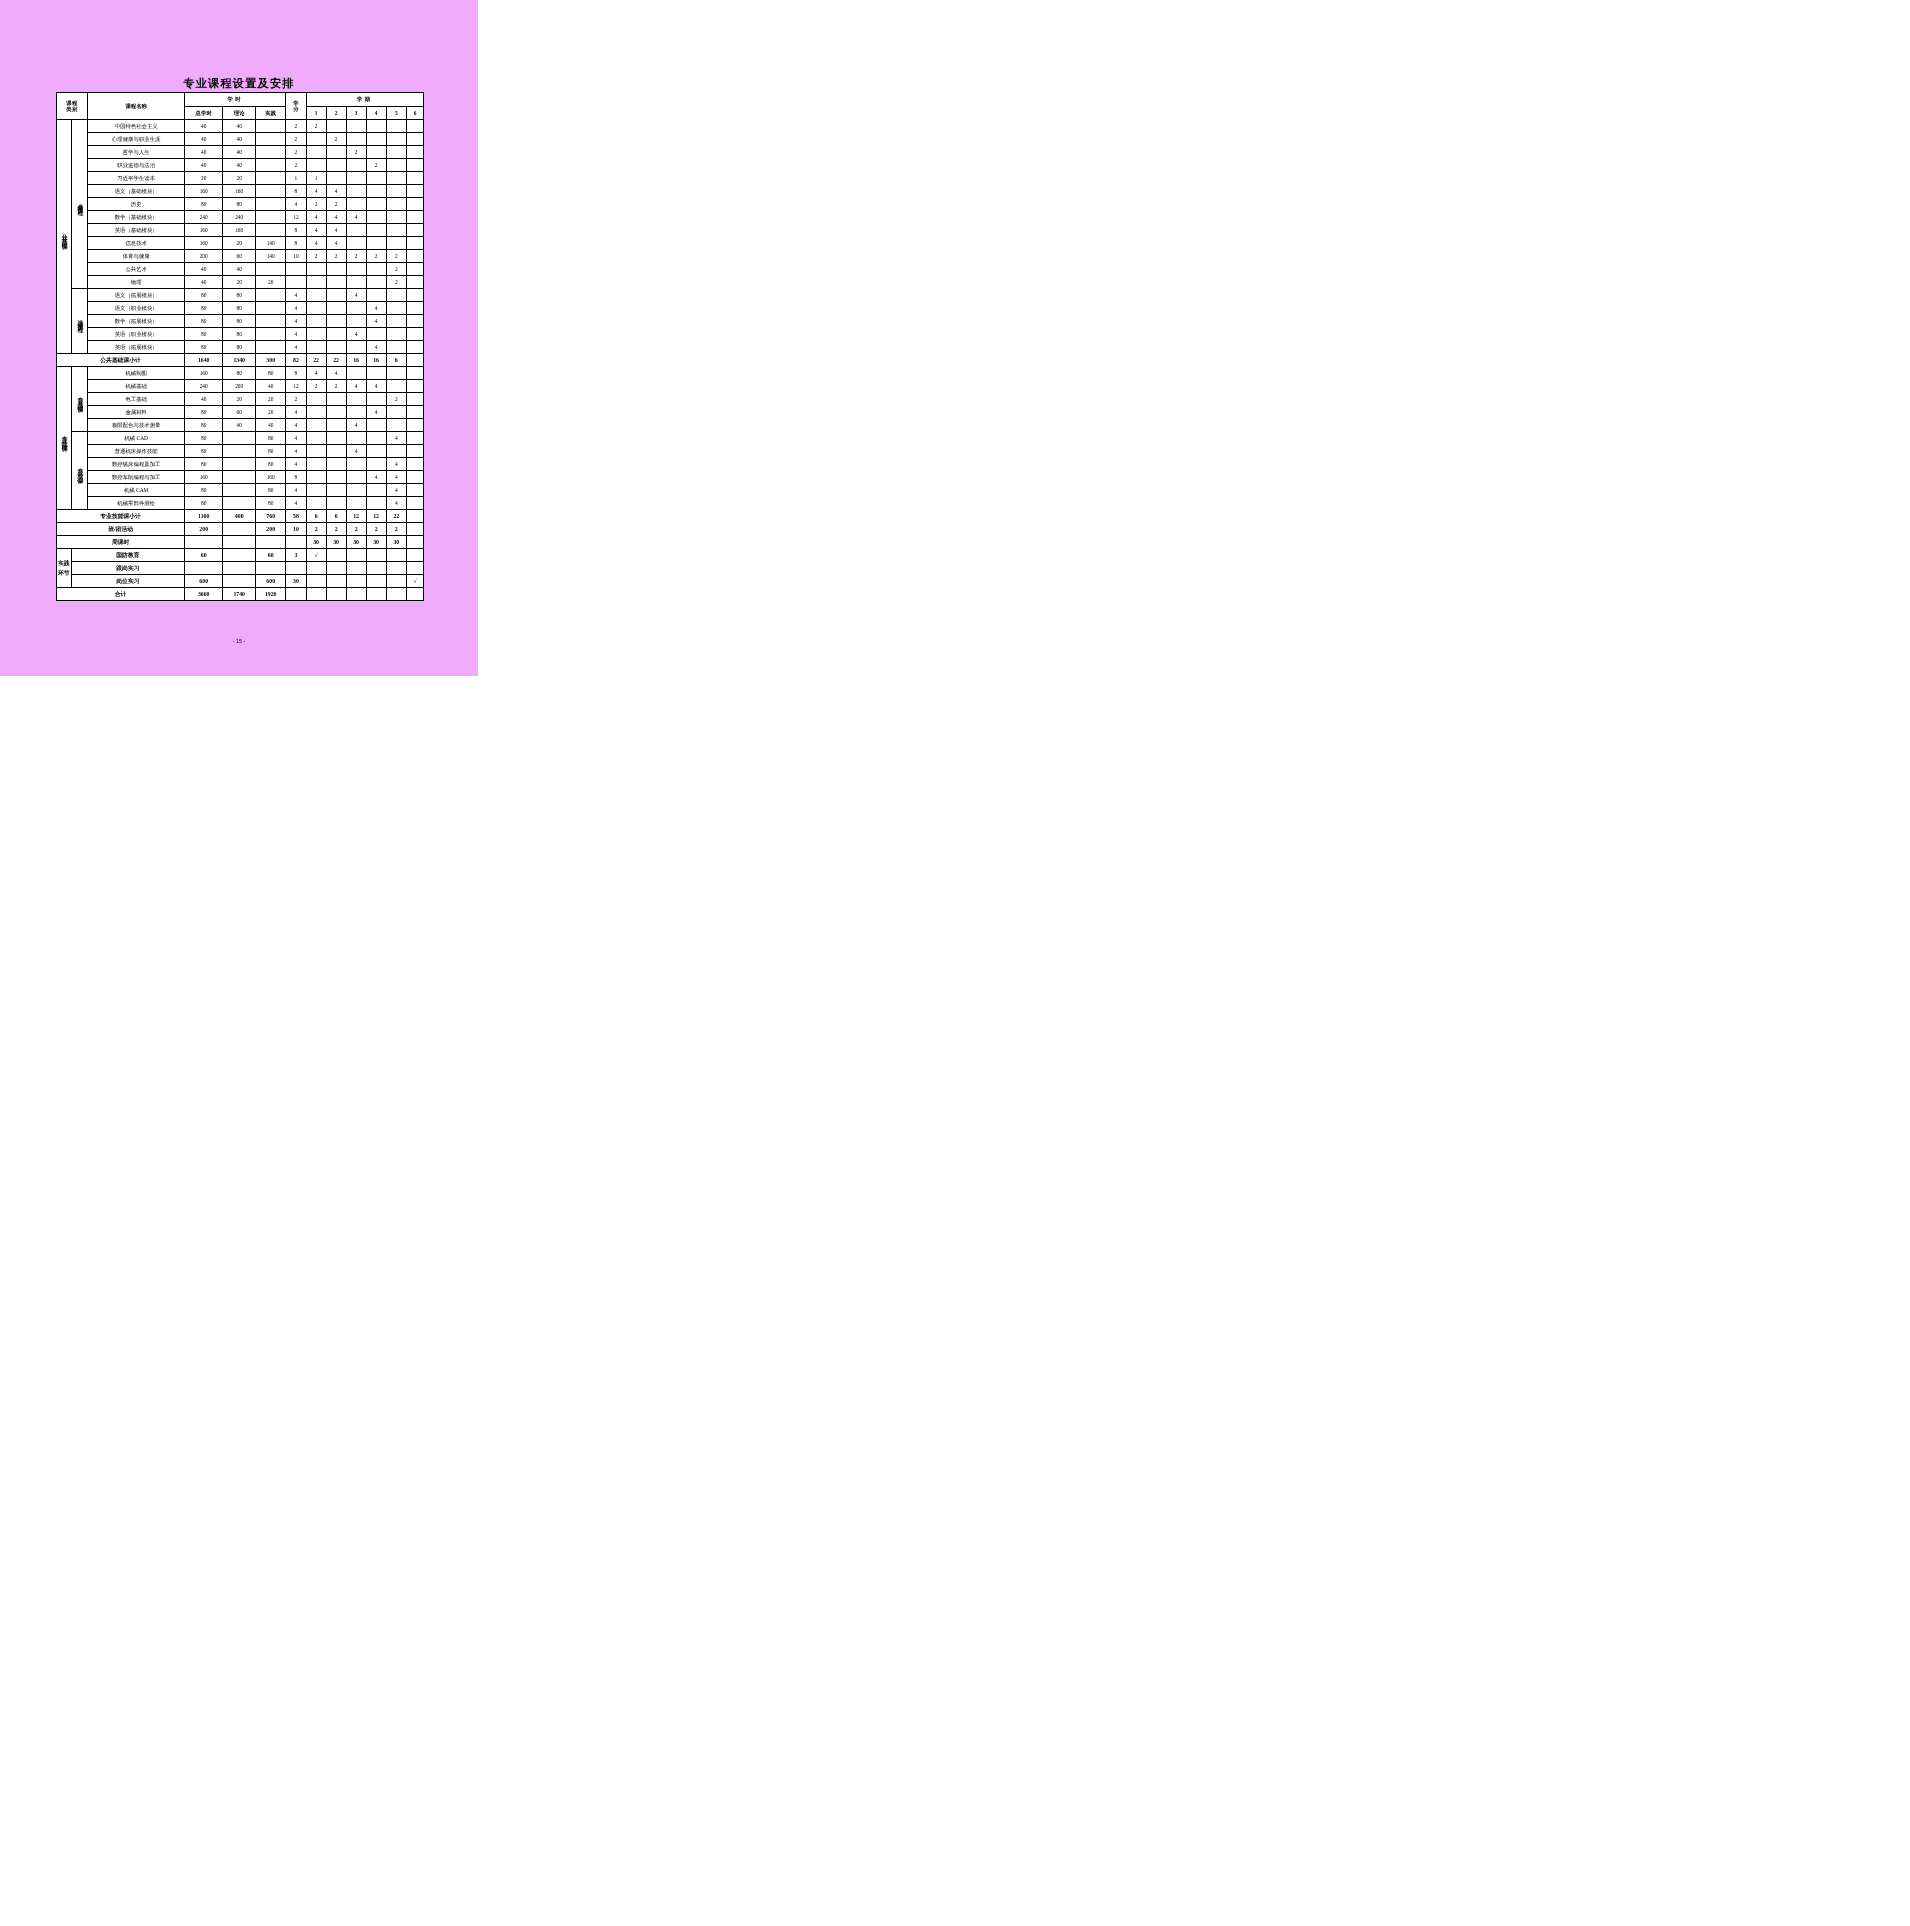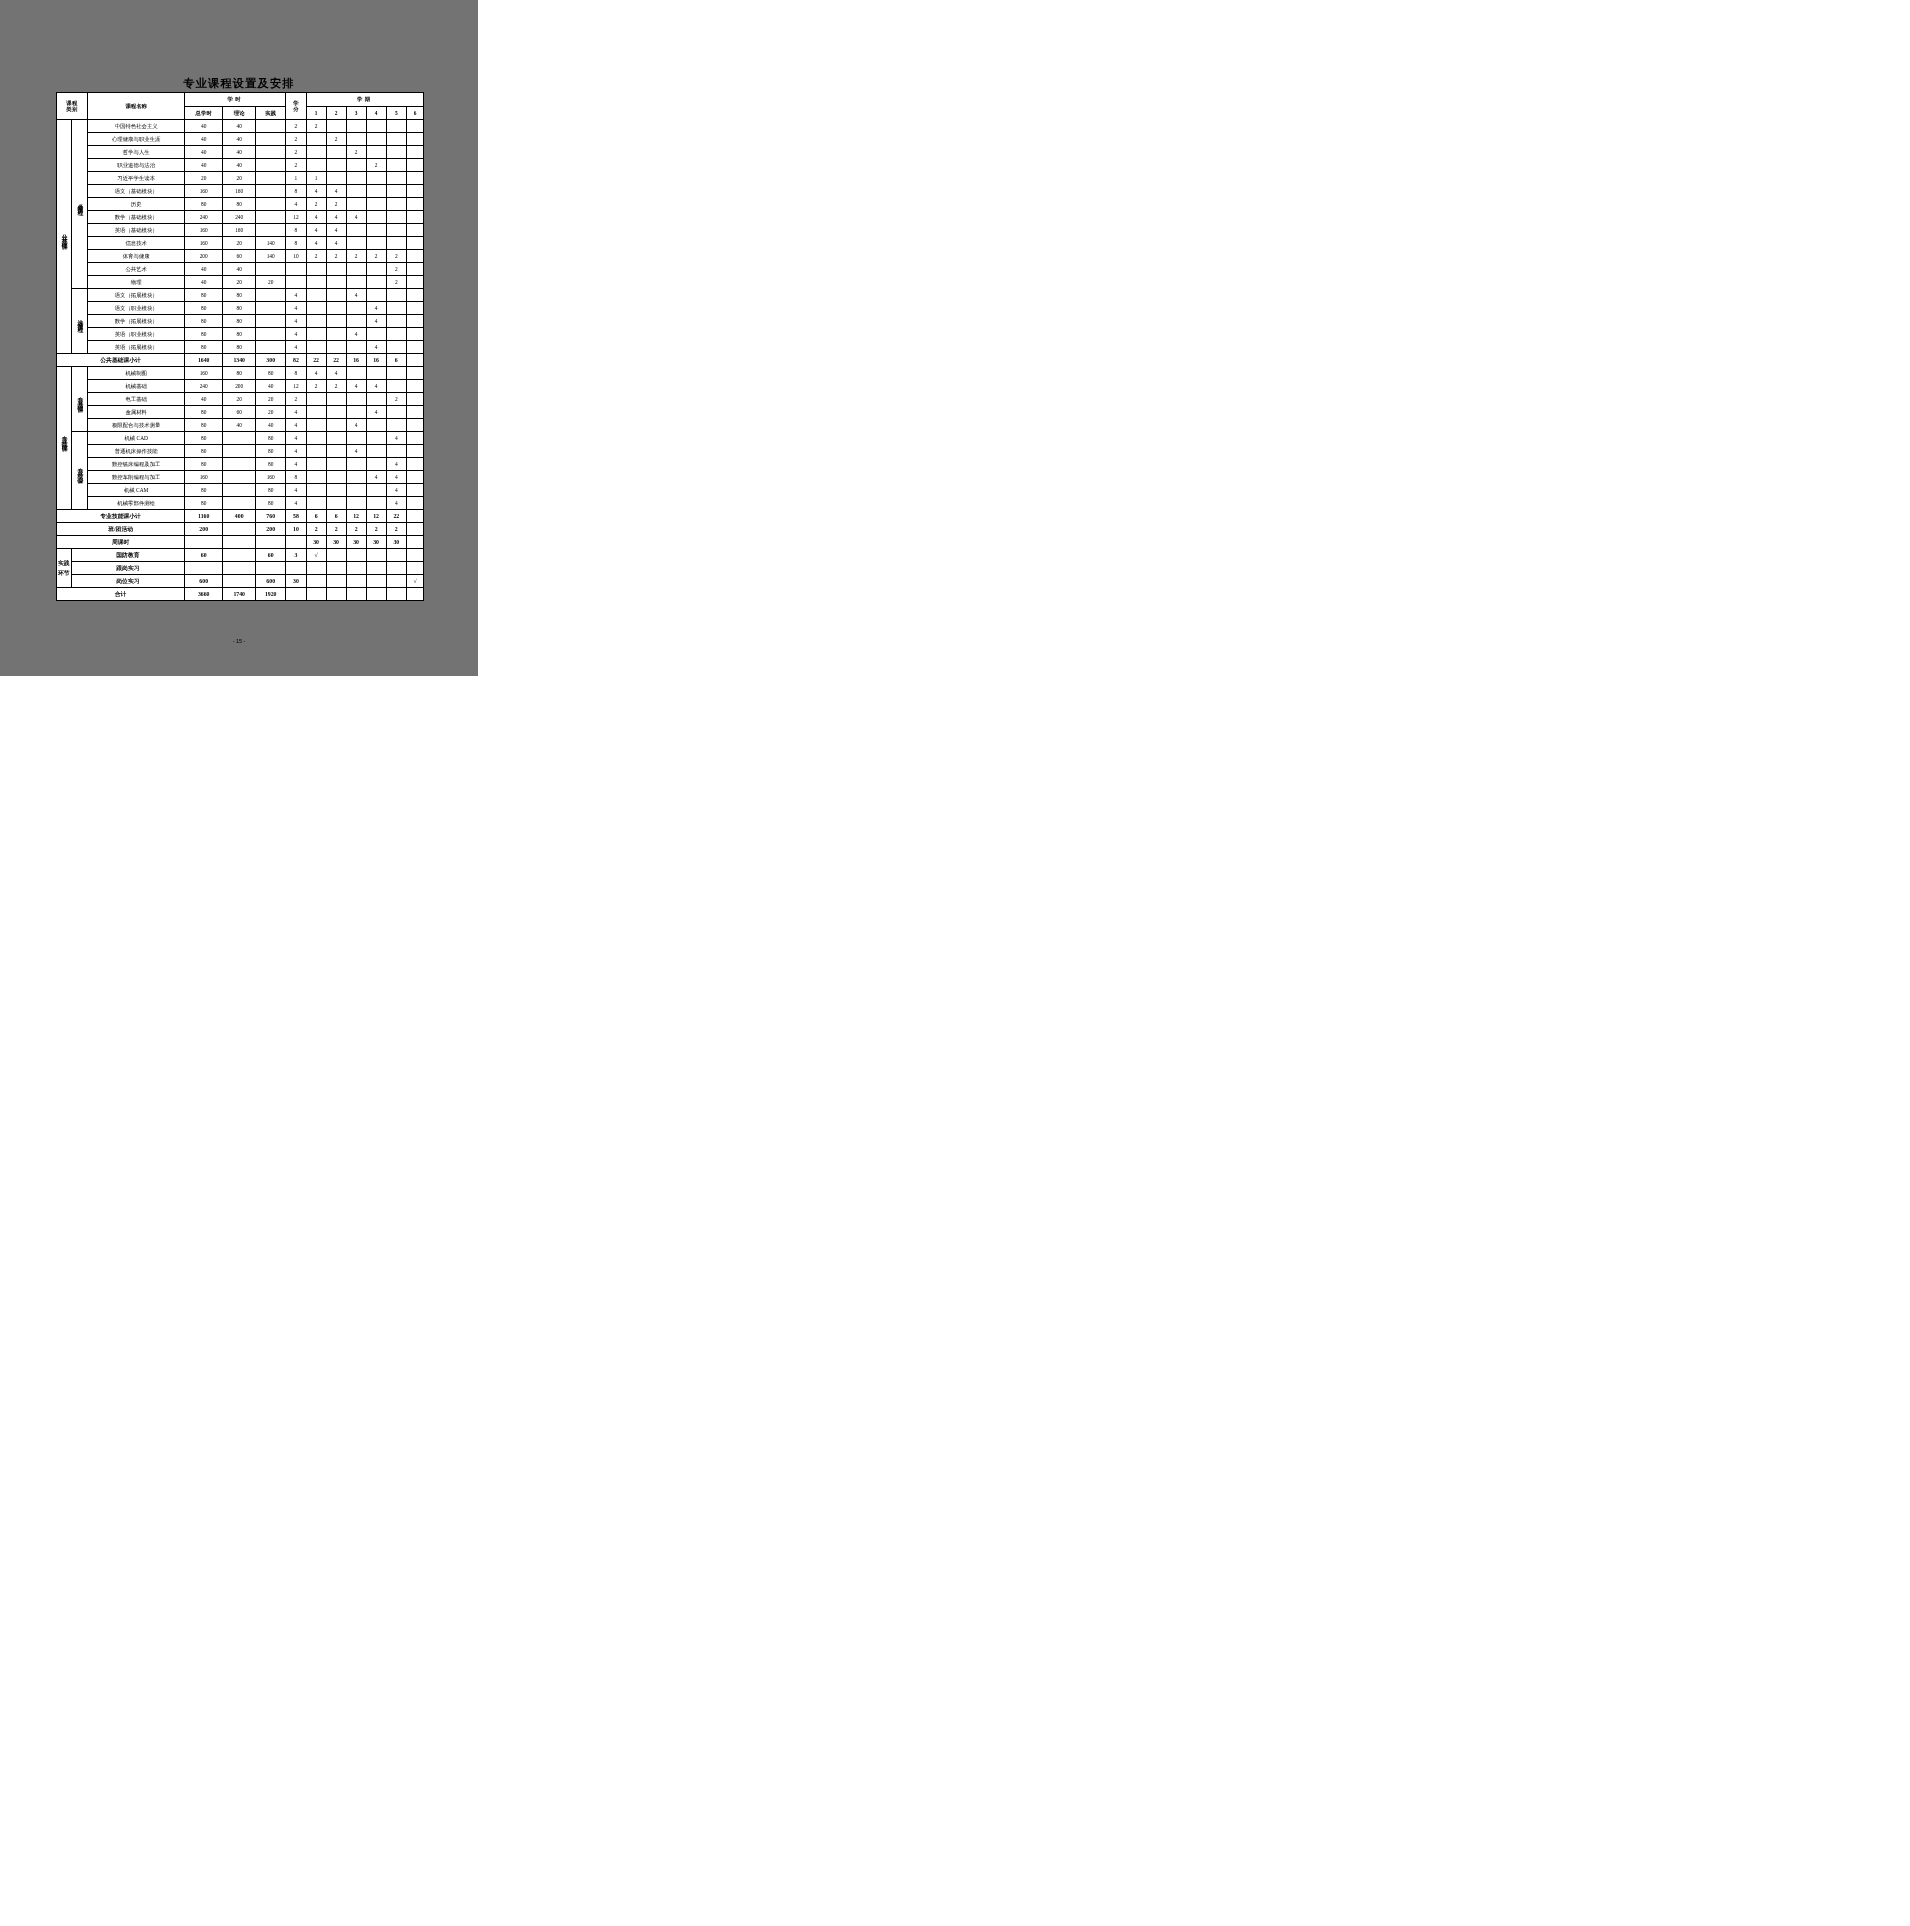--- a/index.html
+++ b/index.html
@@ -1,20 +1,20 @@
 <!DOCTYPE html>
 <html style="font-size:6.2px"><head>
 <meta charset="utf-8">
 <style>
   html,body{margin:0;padding:0;background:#ffffff;}
   .page{
     position:relative;
     width:478px;
     height:676px;
-    background:#737373;
+    background:#f0abfc;
     font-family:"Liberation Serif","DejaVu Serif",serif;
     color:#000;
     overflow:hidden;
   }
   .title{
     position:absolute;
     top:76px;
     left:0;
     width:100%;
     text-align:center;

